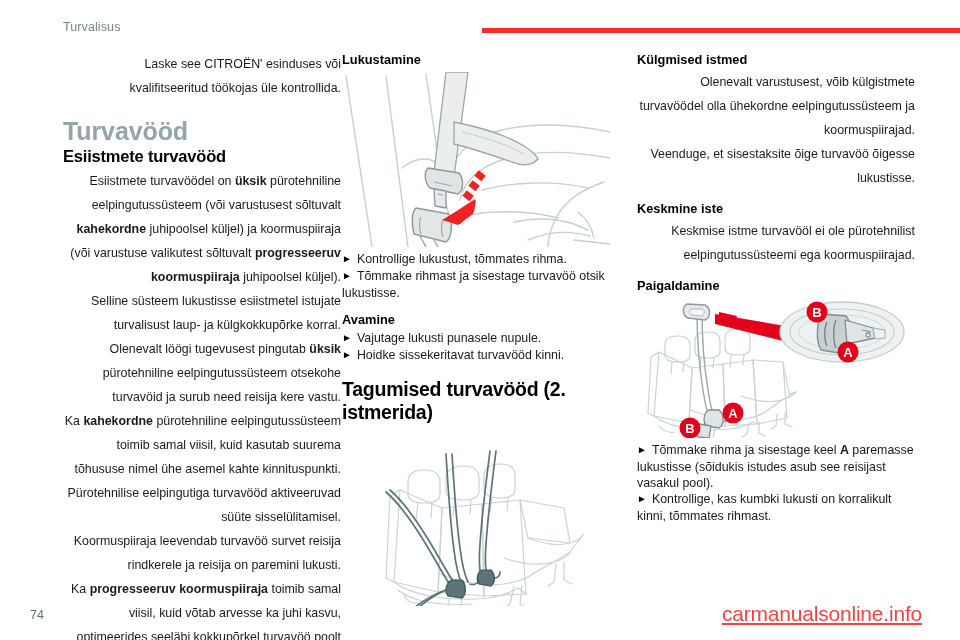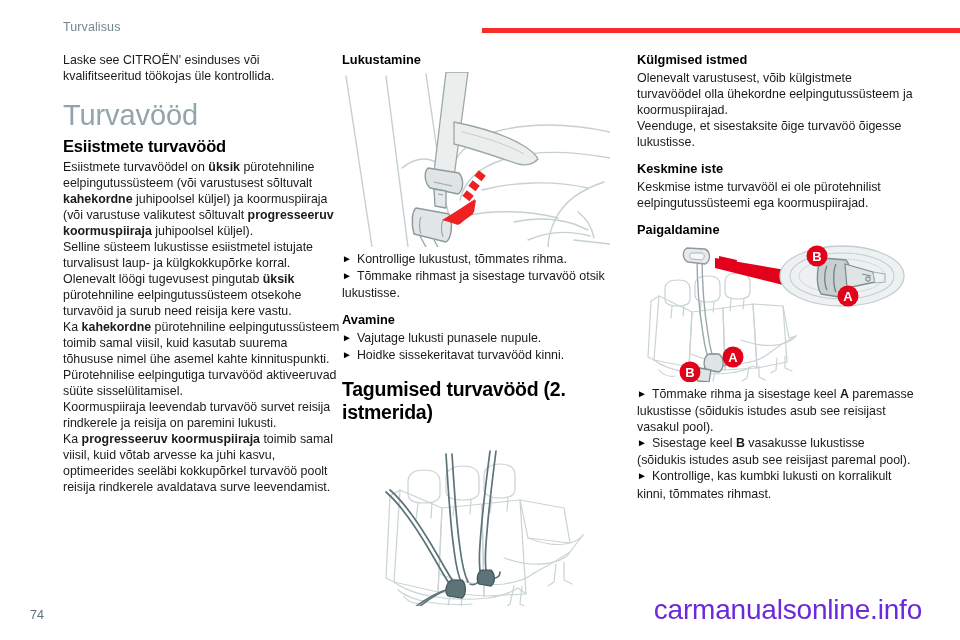--- a/index.html
+++ b/index.html
@@ -56,35 +56,34 @@
   .col2 { left: 342px; }
   .col3 { left: 637px; }
 
   p, h1, h2, h3, h4 {
     margin: 0;
     padding: 0;
   }
 
   .body-text {
     font-size: 12.4px;
-    line-height: 16px;
+    line-height: 24px;
     color: #1a1a1a;
-    text-align: left;
+    text-align: right;
     font-weight: normal;
   }
   .body-text b { font-weight: bold; }
 
   
   .title-section {
-    font-size: 29px;
-    font-weight: normal;
+    font-size: 25px;
+    font-weight: bold;
     color: #93a5ab;
     line-height: 30px;
     margin-top: 16px;
-    margin-bottom: 6px;
     letter-spacing: -0.1px;
   }
 
   
   .title-major {
     font-size: 19.5px;
     font-weight: bold;
     line-height: 23px;
     color: #000;
     letter-spacing: -0.25px;
@@ -157,23 +156,24 @@
     position: absolute;
     left: 30px;
     bottom: 18px;
     font-size: 12.5px;
     color: #5e7077;
   }
   .watermark {
     position: absolute;
     right: 38px;
     bottom: 14px;
-    font-size: 28px;
-    color: #6d28d9;
+    font-size: 21px;
+    color: #ef4444;
     letter-spacing: -0.2px;
+    text-decoration: underline;
   }
 </style>
 </head>
 <body>
 
 <div class="page">
 
   <div class="header">
     <div class="header-title">Turvalisus</div>
     <div class="header-rule"></div>
@@ -414,21 +414,20 @@
         </g>
         <g>
           <circle cx="53" cy="130" r="10.5" fill="#e3001b"></circle>
           <text x="53" y="135" font-family="Liberation Sans, sans-serif" font-size="13" font-weight="bold" fill="#ffffff" text-anchor="middle">B</text>
         </g>
       </svg>
     </div>
 
     <p class="bullet"><span class="arrow">►</span><span>Tõmmake rihma ja sisestage keel </span><b>A</b><span> paremasse lukustisse (sõidukis istudes asub see reisijast vasakul pool).</span></p>
 
-    <p class="bullet"><span class="arrow">►</span><span>Sisestage keel </span><b>B</b><span> vasakusse lukustisse (sõidukis istudes asub see reisijast paremal pool).</span></p>
 
     <p class="bullet"><span class="arrow">►</span><span>Kontrollige, kas kumbki lukusti on korralikult kinni, tõmmates rihmast.</span></p>
 
   </div>
 
   <div class="page-number">74</div>
   <div class="watermark">carmanualsonline.info</div>
 
 </div>
 

